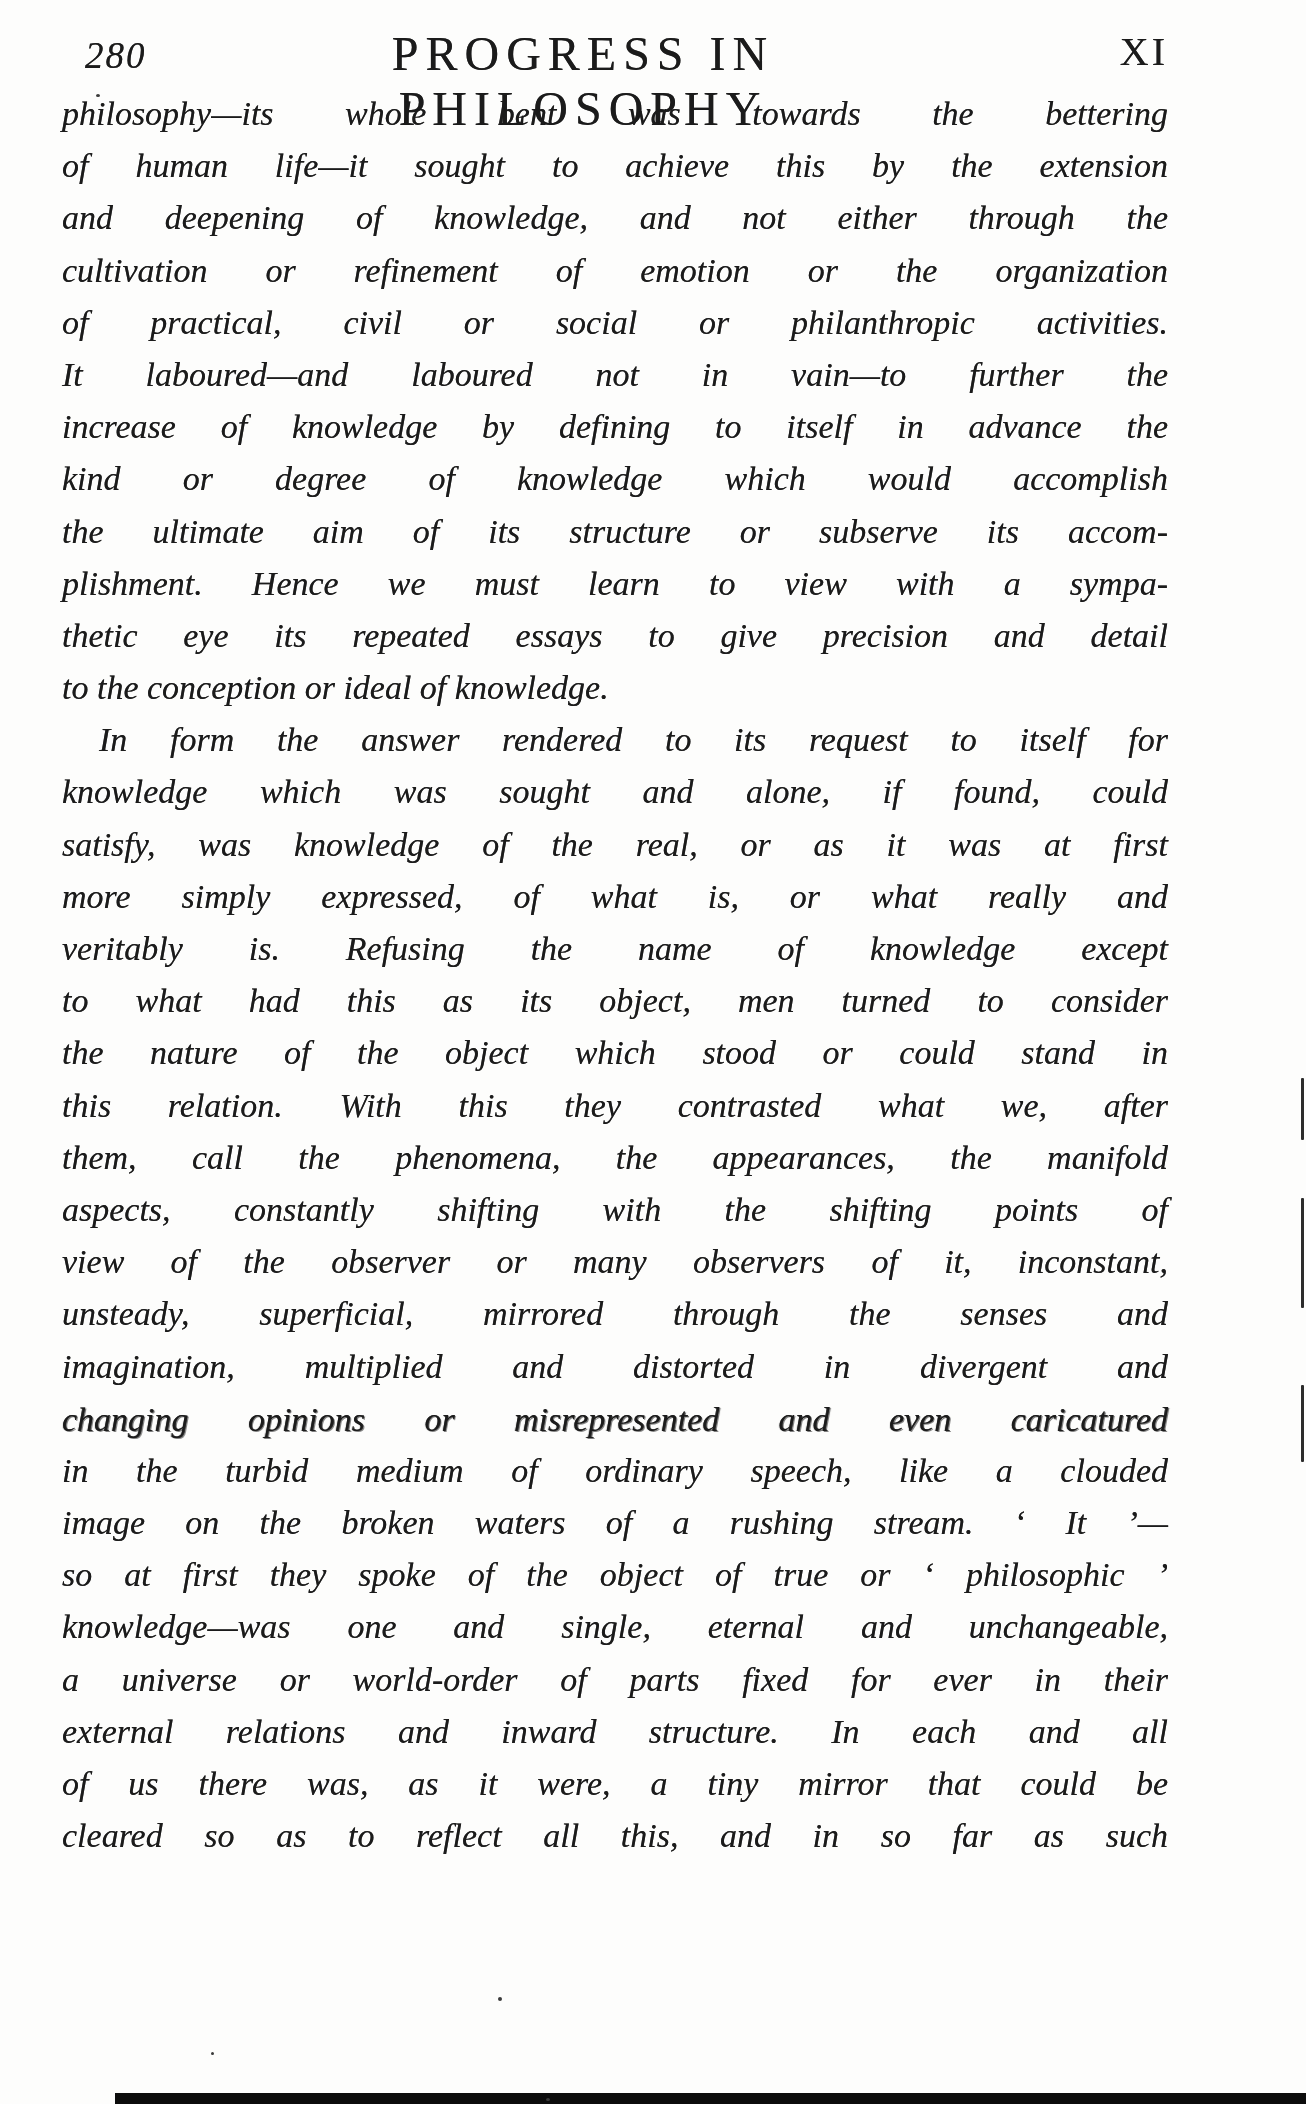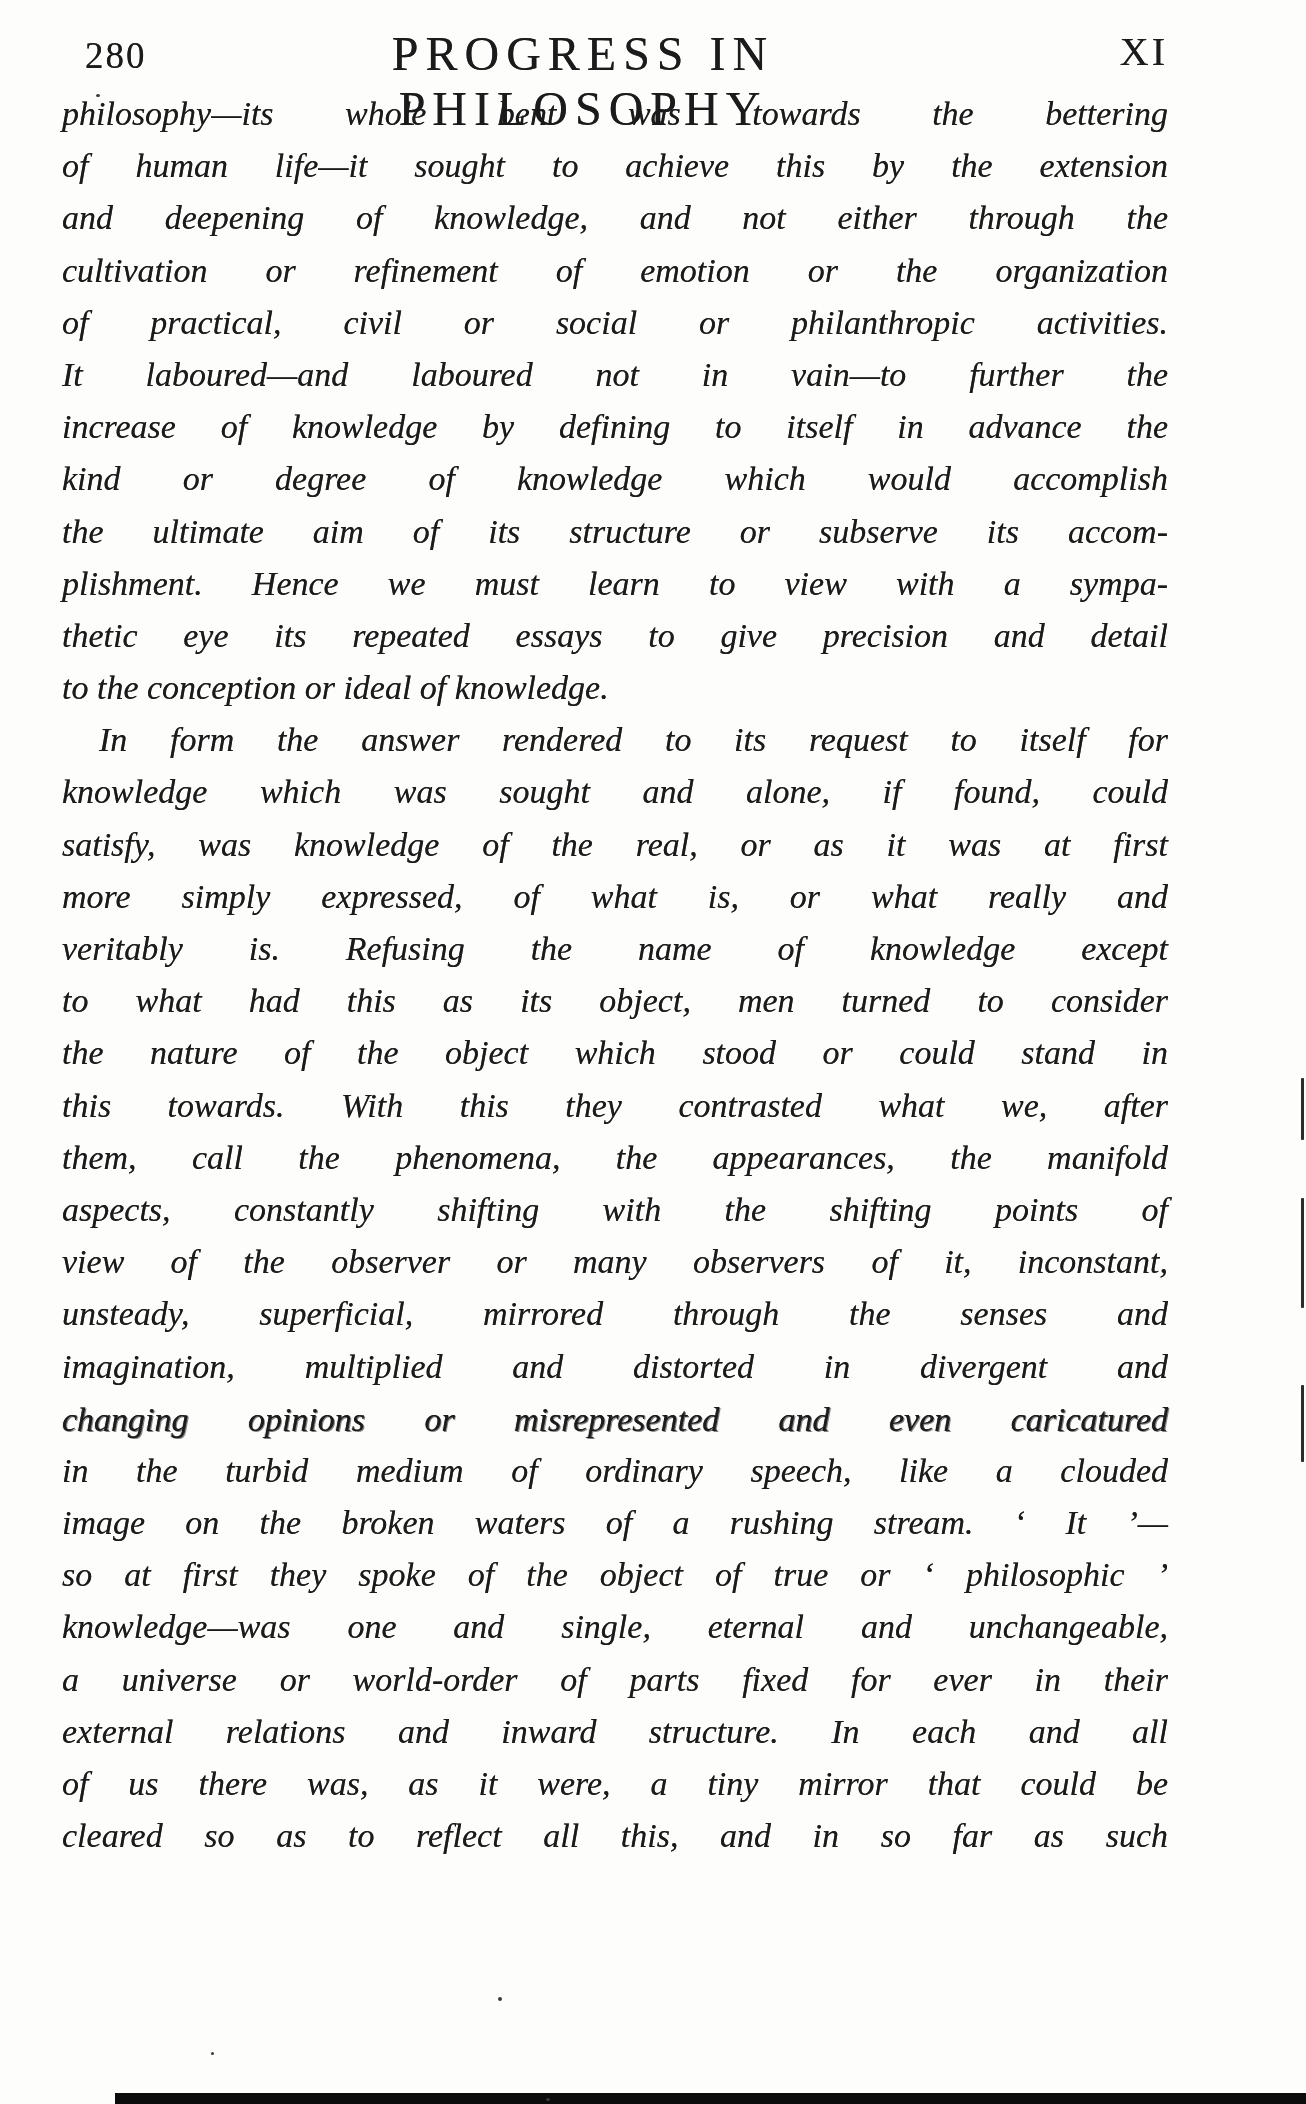--- a/index.html
+++ b/index.html
@@ -10,21 +10,21 @@
     font-family:"Liberation Serif", "DejaVu Serif", serif;
     color:var(--ink, #1b1b1b);
     overflow:hidden;
     text-shadow: 0 0 0.5px rgba(25,25,25,0.75);
   }
   .page-header {
     position:absolute; top:26px; left:85px; right:138px; height:56px;
   }
   .page-number {
     position:absolute; left:0; top:8px;
-    font-size:37px; letter-spacing:2px;
+    font-size:37px; letter-spacing:2px;font-style:italic;
   }
   .running-title {
     position:absolute; left:118px; width:760px; top:0; text-align:center;
     font-size:48px; letter-spacing:7px;
   }
   .chapter-numeral {
     position:absolute; right:0; top:2px;
     font-size:40px; letter-spacing:3px;
   }
   .page-body {
@@ -84,21 +84,21 @@
         <div class="line no-justify">to the conception or ideal of knowledge.</div>
       </div>
       <div class="paragraph">
         <div class="line indent">In form the answer rendered to its request to itself for</div>
         <div class="line">knowledge which was sought and alone, if found, could</div>
         <div class="line">satisfy, was knowledge of the real, or as it was at first</div>
         <div class="line">more simply expressed, of what is, or what really and</div>
         <div class="line">veritably is.  Refusing the name of knowledge except</div>
         <div class="line">to what had this as its object, men turned to consider</div>
         <div class="line">the nature of the object which stood or could stand in</div>
-        <div class="line">this towards.  With this they contrasted what we, after</div>
+        <div class="line">this relation.  With this they contrasted what we, after</div>
         <div class="line">them, call the phenomena, the appearances, the manifold</div>
         <div class="line">aspects, constantly shifting with the shifting points of</div>
         <div class="line">view of the observer or many observers of it, inconstant,</div>
         <div class="line">unsteady, superficial, mirrored through the senses and</div>
         <div class="line">imagination, multiplied and distorted in divergent and</div>
         <div class="line smudged">changing opinions or misrepresented and even caricatured</div>
         <div class="line">in the turbid medium of ordinary speech, like a clouded</div>
         <div class="line">image on the broken waters of a rushing stream.  ‘ It ’—</div>
         <div class="line">so at first they spoke of the object of true or ‘ philosophic ’</div>
         <div class="line">knowledge—was one and single, eternal and unchangeable,</div>

